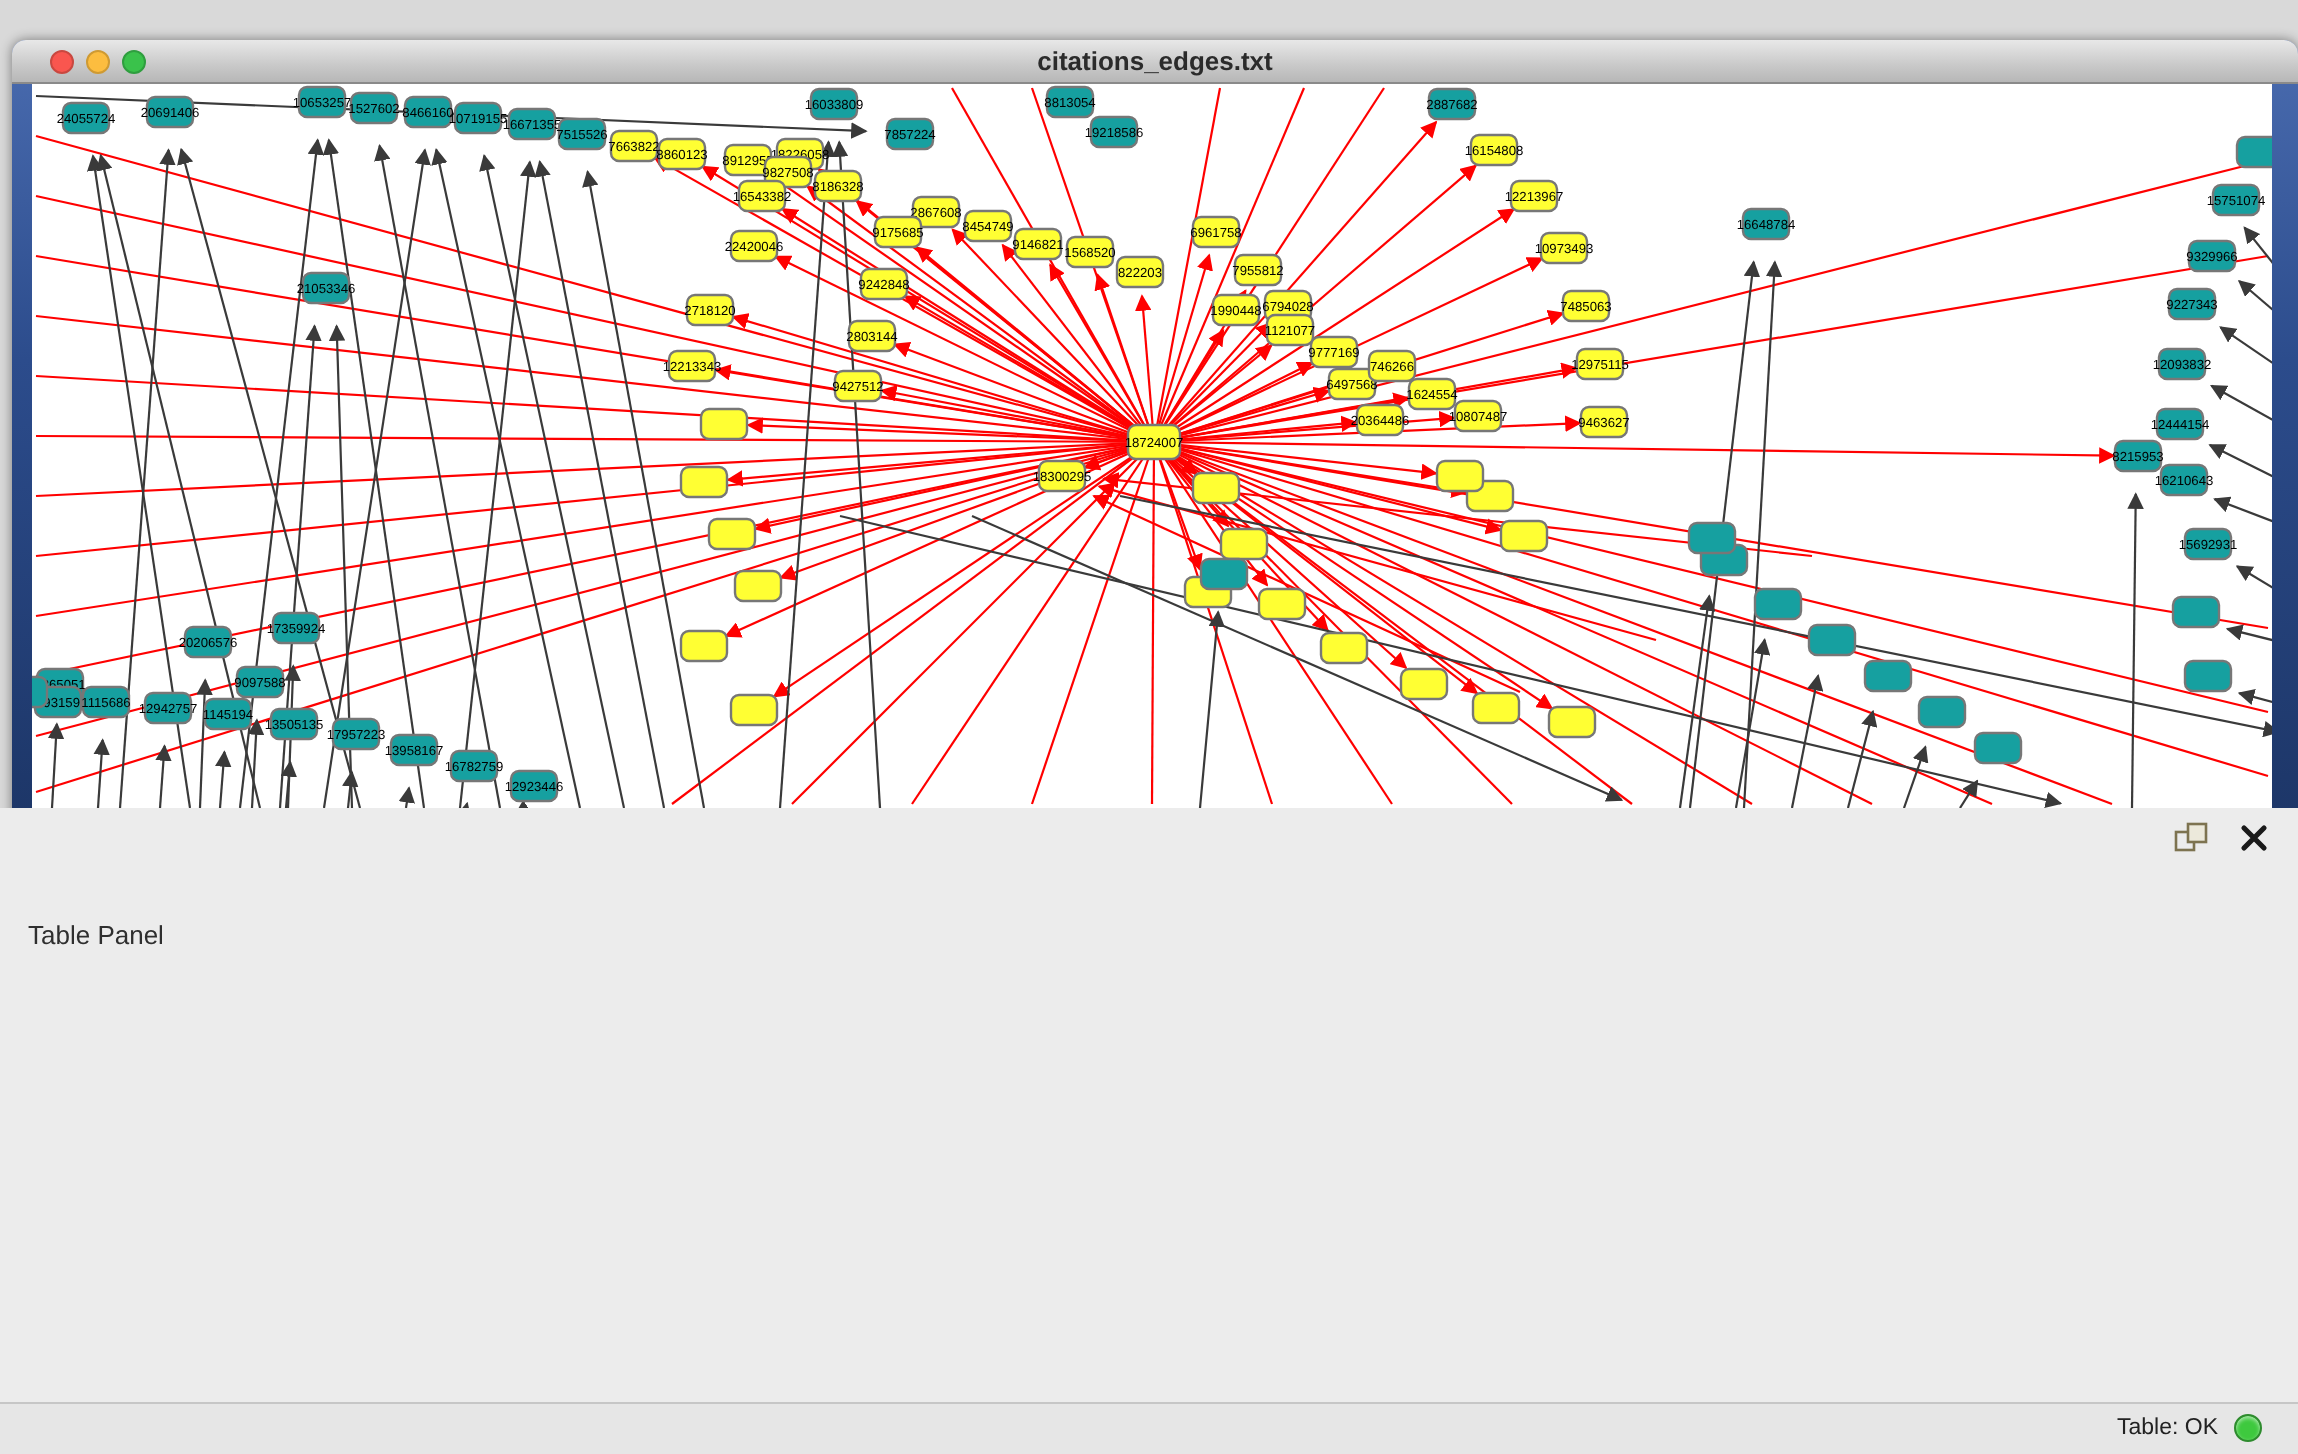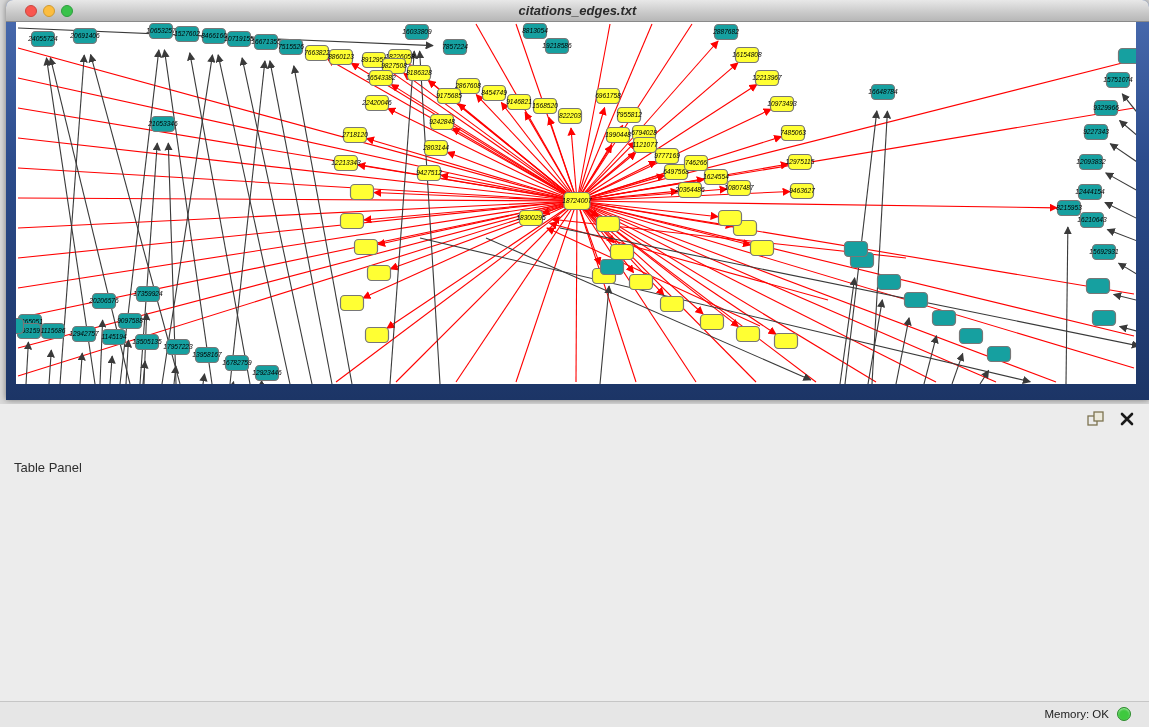--- a/index.html
+++ b/index.html
@@ -1,22 +1,22 @@
 <!DOCTYPE html>
 <html><head>
 <meta charset="utf-8">
 <style>
   * { margin:0; padding:0; box-sizing:border-box; }
   html,body { width:1149px; height:727px; font-family:"Liberation Sans",sans-serif; }
   #app { position:relative; width:1149px; height:727px; background:#d9d9d9; overflow:hidden; }
 
   
-  #net-frame { position:absolute; left:6px; top:0; width:1143px; height:400px;
+  #net-frame { position:absolute; left:6px; top:20px; width:1143px; height:400px;
     background:linear-gradient(180deg,#4a6cb0 0%, #2c4c8c 40%, #1c3566 100%);
-    border-radius:7px 7px 0 0; box-shadow:0 0 6px rgba(0,0,0,.45);font-style:italic; }
+    border-radius:7px 7px 0 0; box-shadow:0 0 6px rgba(0,0,0,.45); }
   #net-titlebar { position:absolute; left:0; top:0; right:0; height:22px;
     background:linear-gradient(180deg,#e8e8e8,#c9c9c9 60%,#b7b7b7);
     border-bottom:1px solid #8a8a8a; border-radius:7px 7px 0 0; }
   .tl { position:absolute; top:5px; width:12px; height:12px; border-radius:50%; }
   #net-title { position:absolute; left:0; right:0; top:3px; text-align:center;
     font-size:13px; font-weight:bold; color:#2b2b2b; }
   #net-canvas { position:absolute; left:10px; top:22px; background:#ffffff; }
 
   
   #table-panel { position:absolute; left:0; top:404px; width:1149px; height:323px; background:#ececec; }
@@ -591,17 +591,17 @@
       <svg id="tp-float" viewBox="0 0 18 16">
         <rect x="1" y="5" width="9" height="9" fill="none" stroke="#7d7350" stroke-width="1.3"></rect>
         <rect x="7" y="1" width="9" height="9" fill="#ece9db" stroke="#7d7350" stroke-width="1.3"></rect>
       </svg>
       <svg id="tp-close" viewBox="0 0 16 16">
         <path d="M3 3 L13 13 M13 3 L3 13" stroke="#1a1a1a" stroke-width="2.6" stroke-linecap="round"></path>
       </svg>
     </div>
 
     <div id="status-bar">
-      <div id="mem-label">Memory: OK</div>
+      <div id="mem-label">Table: OK</div>
       <div id="mem-dot" style="background: rgb(62, 201, 62);"></div>
     </div>
   </div>
 </div>
 
 </body></html>

